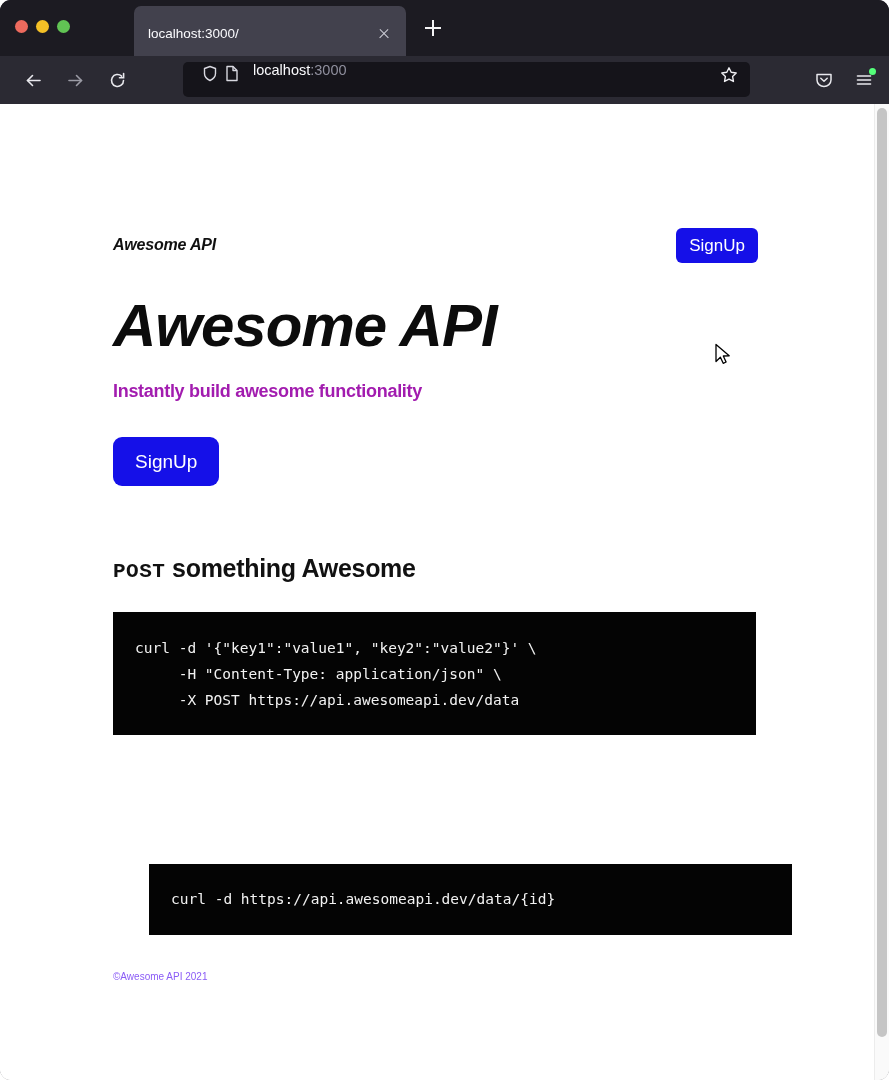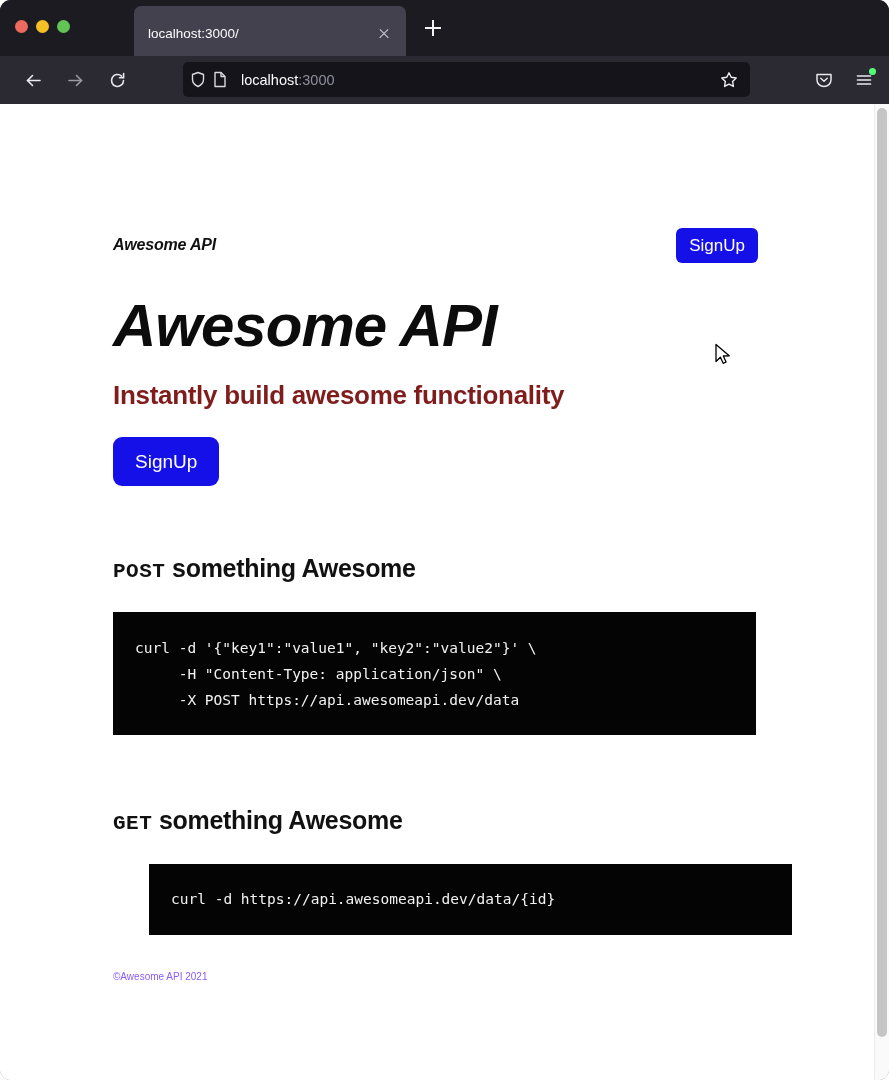--- a/index.html
+++ b/index.html
@@ -109,22 +109,22 @@
   .nav-btn:first-child { margin-left: 16px; }
   .nav-btn svg { display: block; }
 
   .urlbar {
     position: absolute;
     left: 183px; top: 62px;
     width: 567px; height: 35px;
     background: #15141a;
     border-radius: 5px;
     display: flex;
-    align-items: center;
-    padding: 0 8px 0 4px;
+    align-items: flex-start;
+    padding: 0 8px 0 16px;
   }
   .url-icon { width: 22px; height: 22px; display: flex; align-items: center; justify-content: center; flex: 0 0 auto; }
   .url-text {
     flex: 1;
     margin-left: 10px;
     font-size: 14.5px;
     color: #fbfbfe;
     white-space: nowrap;
     overflow: hidden;
   }
@@ -217,23 +217,23 @@
     font-size: 60px;
     font-weight: bold;
     font-style: italic;
     color: #0c0c0c;
     letter-spacing: -1px;
     line-height: 1;
   }
   .hero-sub {
     position: absolute;
     left: 113px; top: 278px;
-    font-size: 26px;
+    font-size: 18px;
     font-weight: bold;
-    color: #7f1d1d;
+    color: #a21caf;
     letter-spacing: -0.3px;
     line-height: 1;
   }
   .btn-signup-hero {
     position: absolute;
     left: 113px; top: 333px;
     background: #1510e8;
     color: #ffffff;
     font-size: 19px;
     padding: 15px 22px;
@@ -385,21 +385,20 @@
 
       <h1 class="hero-title">Awesome API</h1>
       <h2 class="hero-sub">Instantly build awesome functionality</h2>
       <button class="btn-signup-hero">SignUp</button>
 
       <h3 class="api-heading post"><span class="verb">POST</span><span> something Awesome</span></h3>
       <div class="code-block post">curl -d '{"key1":"value1", "key2":"value2"}' \
      -H "Content-Type: application/json" \
      -X POST https://api.awesomeapi.dev/data</div>
 
-      <h3 class="api-heading get"><span class="verb">GET</span><span> something Awesome</span></h3>
       <div class="code-block get">curl -d https://api.awesomeapi.dev/data/{id}</div>
 
       <div class="footer">©Awesome API 2021</div>
     </div>
 
     <div class="scrollbar-track">
       <div class="scrollbar-thumb"></div>
     </div>
   </div>
 

